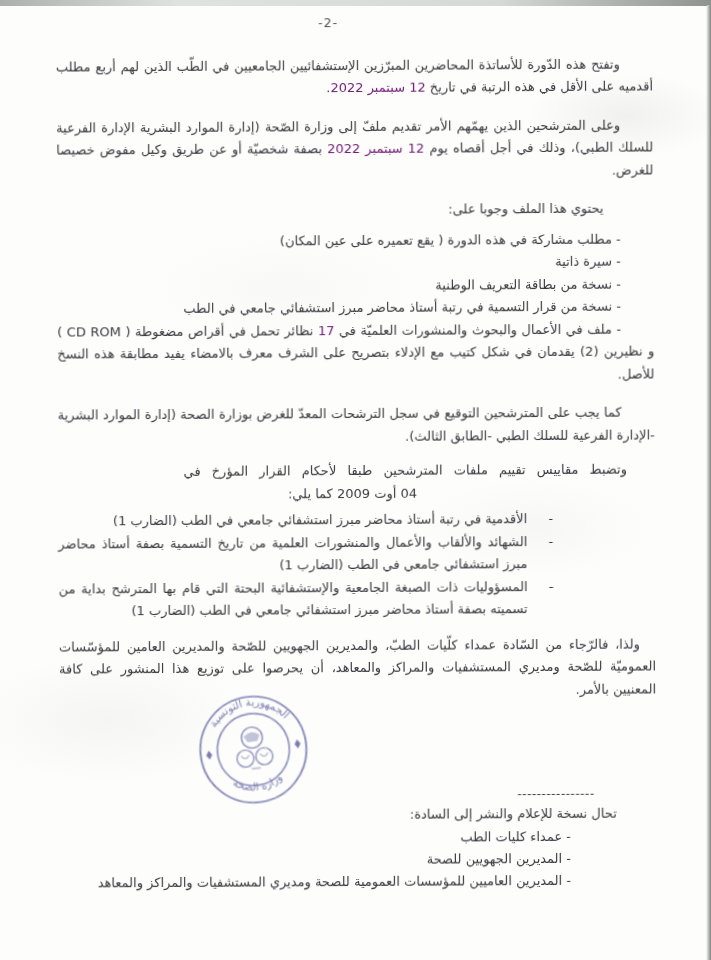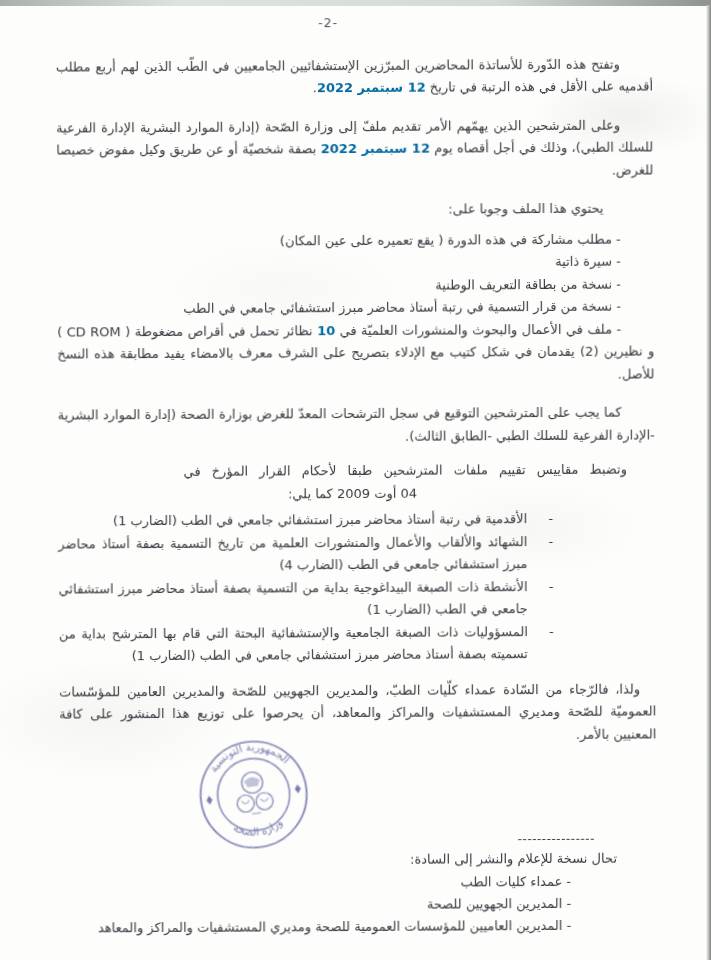--- a/index.html
+++ b/index.html
@@ -28,21 +28,21 @@
     font-size:13px;line-height:22.5px;color:#3a3a41;
     transform:rotate(-0.3deg);
     filter:blur(0.22px);
   }
   .pagenum{
     padding-top:12px;text-align:center;position:relative;right:26px;
     font-size:12.5px;color:#54545a;letter-spacing:1px;
   }
   p{margin:0;text-align:justify;}
   .indent{text-indent:33px;}
-  b{font-weight:700;color:#0369a1;}
+  b{font-weight:400;color:#701a75;}
   .intro{margin-top:20px;}
   .submission{margin-top:16px;}
   .file-heading{margin-top:16px;margin-left:0;margin-right:50px;text-align:right;}
   .file-list{margin-top:8px;}
   .fitem{text-indent:33px;text-align:justify;}
   .register{margin-top:16px;}
   .crit-intro1{margin-top:12px;text-indent:28px;word-spacing:7px;white-space:nowrap;}
   .crit-intro2{margin-right:238px;}
   .crit-list{margin-top:4px;}
   .crit{position:relative;padding-right:128px;text-align:justify;}
@@ -73,32 +73,32 @@
 
   <p class="submission indent"><span>وعلى المترشحين الذين يهمّهم الأمر تقديم ملفّ إلى وزارة الصّحة (إدارة الموارد البشرية الإدارة الفرعية للسلك الطبي)، وذلك في أجل أقصاه يوم </span><b>12 سبتمبر 2022</b><span> بصفة شخصيّة أو عن طريق وكيل مفوض خصيصا للغرض.</span></p>
 
   <div class="file-heading">يحتوي هذا الملف وجوبا على:</div>
 
   <div class="file-list">
     <div class="fitem">- مطلب مشاركة في هذه الدورة ( يقع تعميره على عين المكان)</div>
     <div class="fitem">- سيرة ذاتية</div>
     <div class="fitem">- نسخة من بطاقة التعريف الوطنية</div>
     <div class="fitem">- نسخة من قرار التسمية في رتبة أستاذ محاضر مبرز استشفائي جامعي في الطب</div>
-    <div class="fitem"><span>- ملف في الأعمال والبحوث والمنشورات العلميّة في </span><b>10</b><span> نظائر تحمل في أقراص مضغوطة ( CD ROM ) و نظيرين (2) يقدمان في شكل كتيب مع الإدلاء بتصريح على الشرف معرف بالامضاء يفيد مطابقة هذه النسخ للأصل.</span></div>
+    <div class="fitem"><span>- ملف في الأعمال والبحوث والمنشورات العلميّة في </span><b>17</b><span> نظائر تحمل في أقراص مضغوطة ( CD ROM ) و نظيرين (2) يقدمان في شكل كتيب مع الإدلاء بتصريح على الشرف معرف بالامضاء يفيد مطابقة هذه النسخ للأصل.</span></div>
   </div>
 
   <p class="register indent">كما يجب على المترشحين التوقيع في سجل الترشحات المعدّ للغرض بوزارة الصحة (إدارة الموارد البشرية -الإدارة الفرعية للسلك الطبي -الطابق الثالث).</p>
 
   <div class="crit-intro1">وتضبط مقاييس تقييم ملفات المترشحين طبقا لأحكام القرار المؤرخ في</div>
   <div class="crit-intro2">04 أوت 2009 كما يلي:</div>
 
   <div class="crit-list">
     <div class="crit"><span class="mark">-</span><span>الأقدمية في رتبة أستاذ محاضر مبرز استشفائي جامعي في الطب (الضارب 1)</span></div>
-    <div class="crit"><span class="mark">-</span><span>الشهائد والألقاب والأعمال والمنشورات العلمية من تاريخ التسمية بصفة أستاذ محاضر مبرز استشفائي جامعي في الطب (الضارب 4)</span></div>
-    <div class="crit"><span class="mark">-</span><span>الأنشطة ذات الصبغة البيداغوجية بداية من التسمية بصفة أستاذ محاضر مبرز استشفائي جامعي في الطب (الضارب 1)</span></div>
+    <div class="crit"><span class="mark">-</span><span>الشهائد والألقاب والأعمال والمنشورات العلمية من تاريخ التسمية بصفة أستاذ محاضر مبرز استشفائي جامعي في الطب (الضارب 1)</span></div>
+    <div class="crit"><span class="mark">-</span></div>
     <div class="crit"><span class="mark">-</span><span>المسؤوليات ذات الصبغة الجامعية والإستشفائية البحتة التي قام بها المترشح بداية من تسميته بصفة أستاذ محاضر مبرز استشفائي جامعي في الطب (الضارب 1)</span></div>
   </div>
 
   <p class="closing">ولذا، فالرّجاء من السّادة عمداء كلّيات الطبّ، والمديرين الجهويين للصّحة والمديرين العامين للمؤسّسات العموميّة للصّحة ومديري المستشفيات والمراكز والمعاهد، أن يحرصوا على توزيع هذا المنشور على كافة المعنيين بالأمر.</p>
 
   <div class="stamp-zone">
     <svg class="stamp" width="128" height="122" viewBox="0 0 128 122">
       <defs>
         <path id="arcTop" d="M 20 61 A 44 44 0 0 1 108 61"></path>
         <path id="arcBot" d="M 23 61 A 41 41 0 0 0 105 61"></path>

